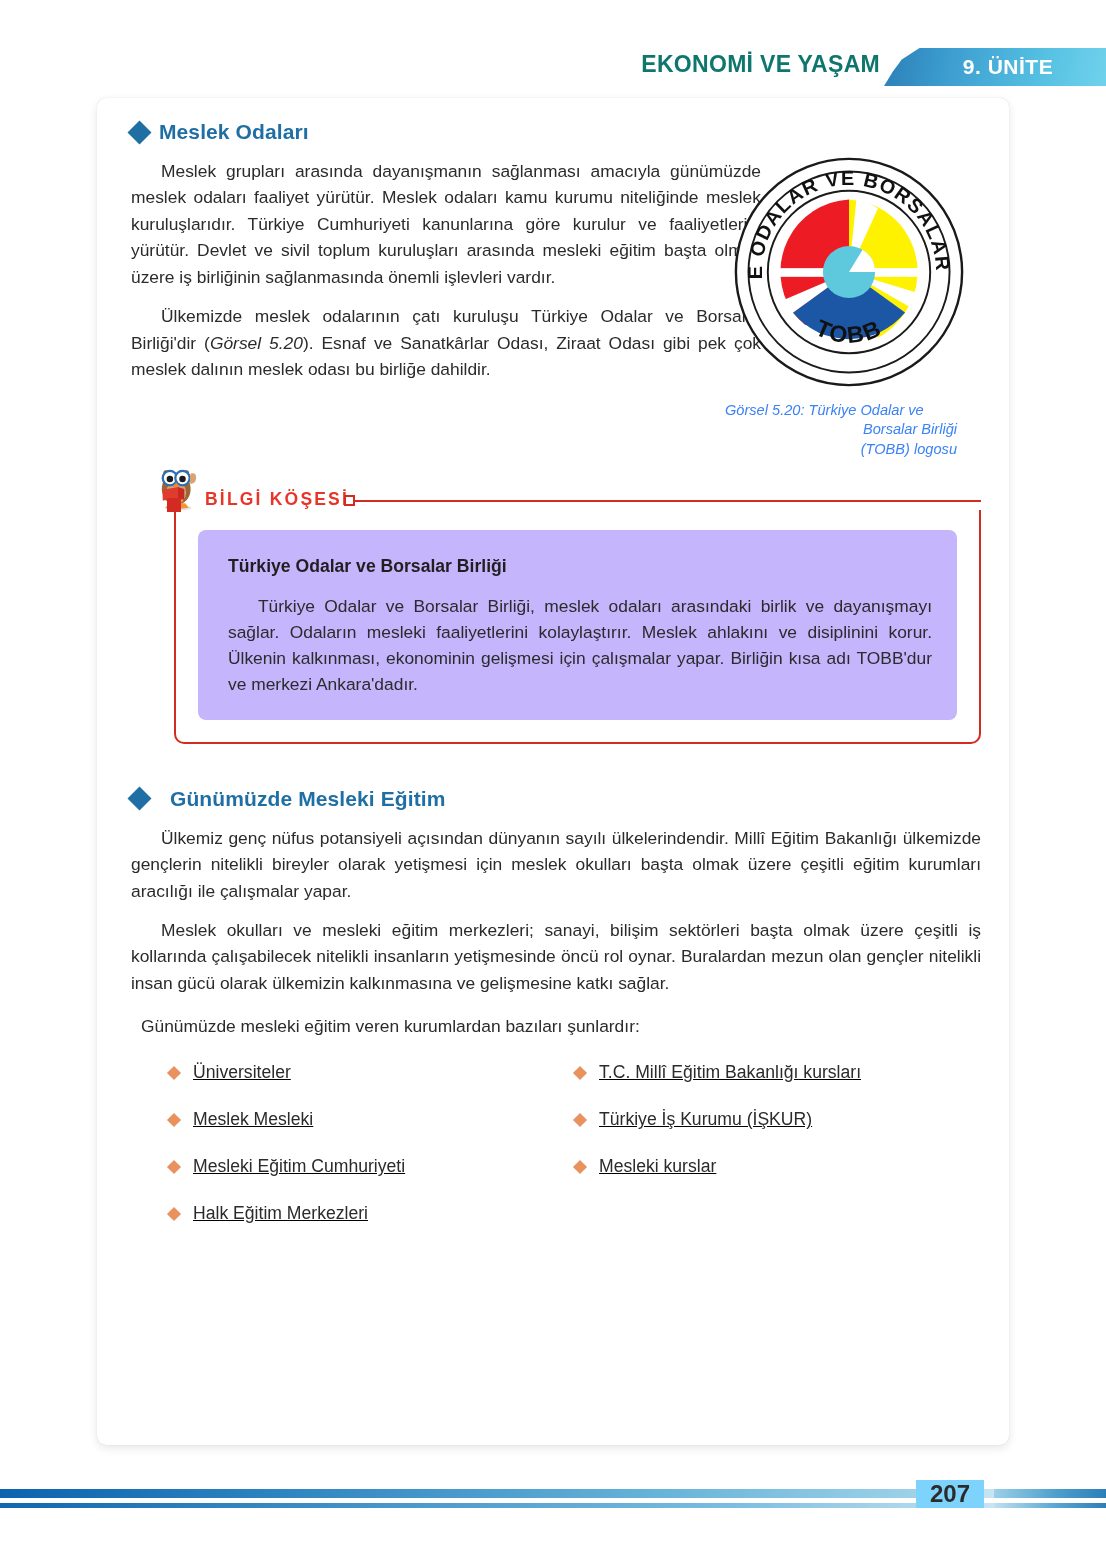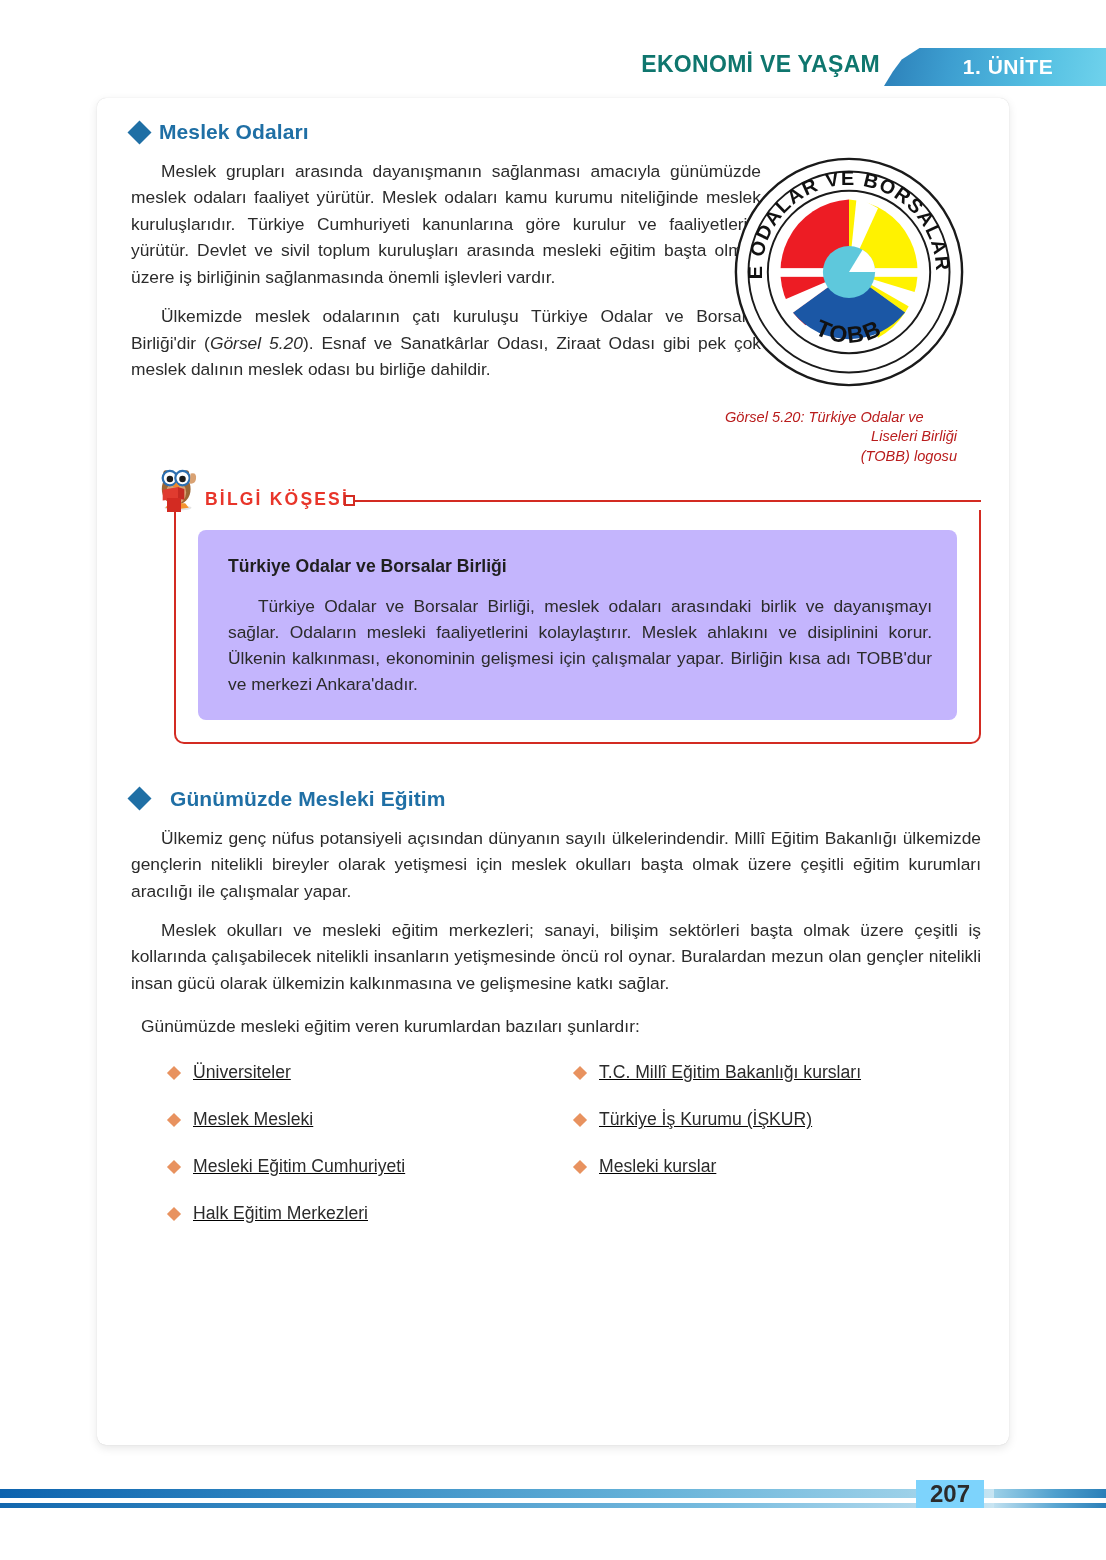--- a/index.html
+++ b/index.html
@@ -113,24 +113,24 @@
   
   .figure {
     position: absolute;
     right: 8px;
     top: 36px;
     width: 248px;
     text-align: center;
   }
   .logo-wrap { width: 232px; height: 232px; margin: 0 auto; }
   .figure-caption {
-    margin-top: 20px;
+    margin-top: 13px;
     font-size: 14.6px;
     font-style: italic;
-    color: #b91c1c;
+    color: #3b82f6;
     line-height: 1.32;
   }
   .figure-caption .l1 { display: block; text-align: left; }
   .figure-caption .l2,
   .figure-caption .l3 { display: block; text-align: right; padding-right: 16px; }
 
   
   .info-block {
     position: relative;
     margin-top: 82px;
@@ -298,21 +298,21 @@
   }
 </style>
 </head>
 <body>
 
 <div class="page">
 
   <div class="header">
     <div class="header-title">EKONOMİ VE YAŞAM</div>
     <div class="header-banner">
-      <span class="header-banner-label">1. ÜNİTE</span>
+      <span class="header-banner-label">9. ÜNİTE</span>
     </div>
   </div>
 
   <div class="content-frame">
     <div class="inner">
 
       <div class="sec-head">
         <span class="diamond-blue"></span>
         <span class="sec-head-label">Meslek Odaları</span>
       </div>
@@ -347,21 +347,21 @@
             <text font-family="Liberation Sans, sans-serif" font-size="20.5" font-weight="bold" fill="#111111" letter-spacing="1.4">
               <textPath href="#arcTop" startOffset="50%" text-anchor="middle">TÜRKİYE ODALAR VE BORSALAR BİRLİĞİ</textPath>
             </text>
             <text font-family="Liberation Sans, sans-serif" font-size="24" font-weight="bold" fill="#111111" letter-spacing="2">
               <textPath href="#arcBot" startOffset="50%" text-anchor="middle">TOBB</textPath>
             </text>
           </svg>
         </div>
         <div class="figure-caption">
           <span class="l1">Görsel 5.20: Türkiye Odalar ve</span>
-          <span class="l2">Liseleri Birliği</span>
+          <span class="l2">Borsalar Birliği</span>
           <span class="l3">(TOBB) logosu</span>
         </div>
       </div>
 
       <div class="wrap-col">
         <p class="body">Meslek grupları arasında dayanışmanın sağlanması amacıyla günümüzde meslek odaları faaliyet yürütür. Meslek odaları kamu kurumu niteliğinde meslek kuruluşlarıdır. Türkiye Cumhuriyeti kanunlarına göre kurulur ve faaliyetlerini yürütür. Devlet ve sivil toplum kuruluşları arasında mesleki eğitim başta olmak üzere iş birliğinin sağlanmasında önemli işlevleri vardır.</p>
         <p class="body"><span>Ülkemizde meslek odalarının çatı kuruluşu Türkiye Odalar ve Borsalar Birliği'dir (</span><em>Görsel 5.20</em><span>). Esnaf ve Sanatkârlar Odası, Ziraat Odası gibi pek çok meslek dalının meslek odası bu birliğe dahildir.</span></p>
       </div>
 
       <div class="info-block">

